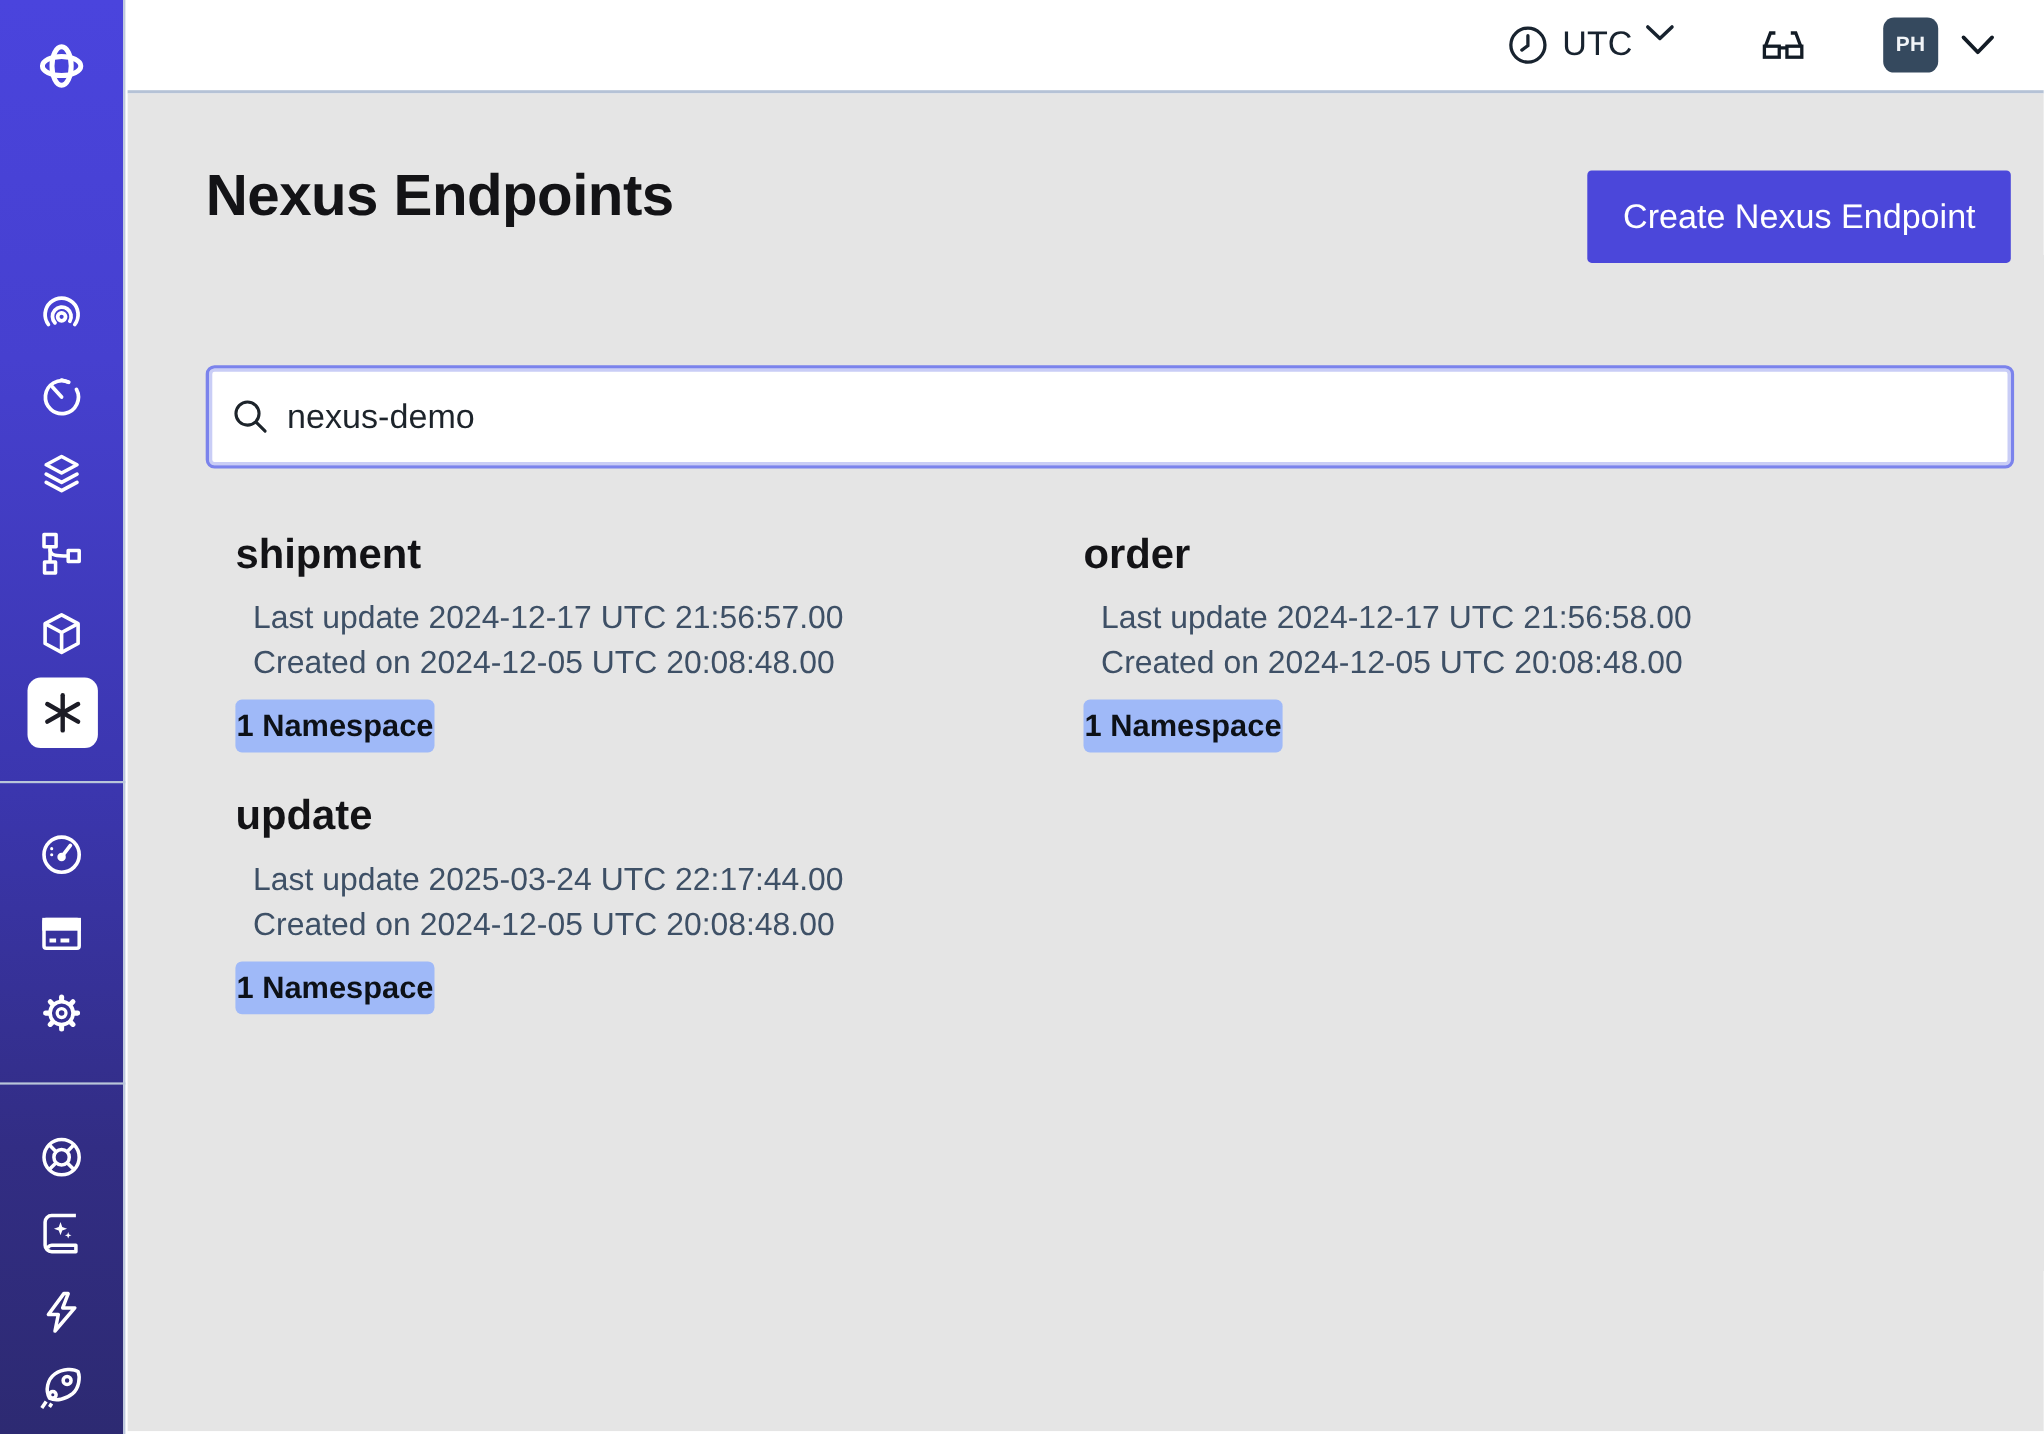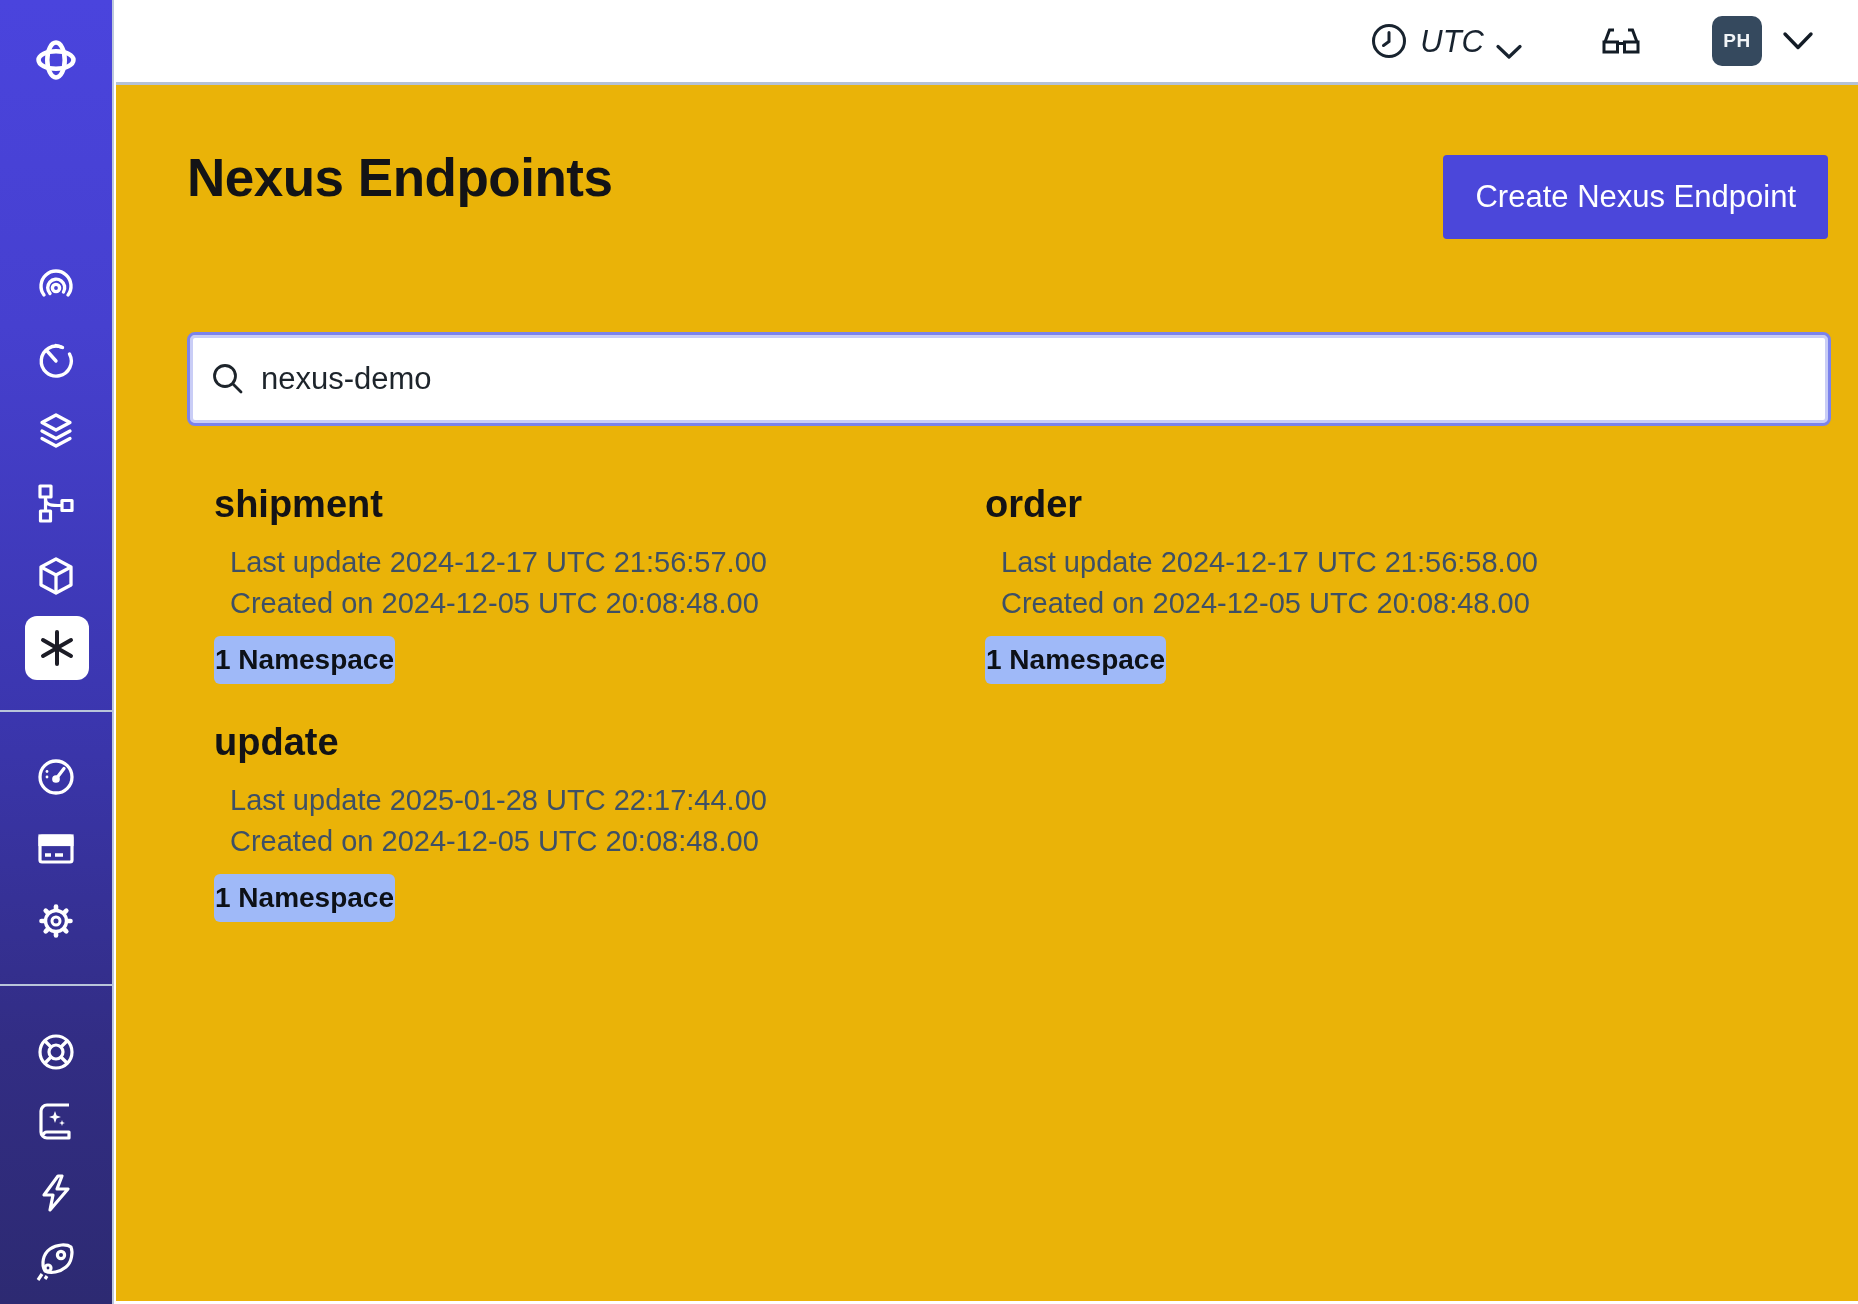--- a/index.html
+++ b/index.html
@@ -14,31 +14,31 @@
     display:flex; align-items:center; justify-content:center; cursor:pointer; }
   .snav svg { display:block; }
   .active-box { position:absolute; left:25px; width:64px; height:64px; background:#fff;
     border-radius:12px; display:flex; align-items:center; justify-content:center; cursor:pointer; }
   .sdivider { position:absolute; left:0; width:114px; height:2px; background:#b9c5da; }
 
   
   .main { margin-left:116px; }
   .header { height:85px; background:#fff; border-bottom:3px solid #b5c2d6;
     display:flex; align-items:center; justify-content:flex-end; padding-right:44px; }
-  .tz-picker { display:flex; align-items:flex-end; gap:12px; cursor:pointer;font-style:italic; }
+  .tz-picker { display:flex; align-items:flex-start; gap:12px; cursor:pointer; }
   .tz-label { font-size:31px; color:#18232f; }
   .hgap1 { width:78px; } .hgap2 { width:70px; } .hgap3 { width:20px; }
   .glasses-btn { cursor:pointer; display:flex; align-items:center; }
   .avatar { width:50px; height:50px; border-radius:10px; background:#35495e; color:#f1f4f7;
     font-size:19px; font-weight:700; display:flex; align-items:center; justify-content:center;
     letter-spacing:.5px; cursor:pointer; }
   .chev { display:block; cursor:pointer; }
 
   
-  .content { position:relative; height:1216px; background:#eab308; }
+  .content { position:relative; height:1216px; background:#e5e5e5; }
   .page-title { position:absolute; left:71px; top:62px; font-size:53px; font-weight:700;
     color:#131316; letter-spacing:-0.5px; }
   .create-btn { position:absolute; right:30px; top:70px; height:84px; padding:4px 32px;
     background:#4b47da; color:#fff; font-size:31px; border:none; border-radius:4px;
     cursor:pointer; font-family:inherit; }
   .search-wrap { position:absolute; left:71px; right:27px; top:247px; height:94px;
     background:#fff; border:3px solid #7b83ec; box-shadow:inset 0 0 0 3px #c9cdf6;
     border-radius:8px; display:flex; align-items:center; padding:0 20px; gap:15px; }
   .search-input { flex:1; border:none; outline:none; font-size:31px; color:#1d242b;
     font-family:inherit; background:transparent; height:100%; }
@@ -245,21 +245,21 @@
 
       <div class="card">
         <h3>order</h3>
         <div class="meta">Last update 2024-12-17 UTC 21:56:58.00</div>
         <div class="meta">Created on 2024-12-05 UTC 20:08:48.00</div>
         <span class="ns-badge">1 Namespace</span>
       </div>
 
       <div class="card">
         <h3>update</h3>
-        <div class="meta">Last update 2025-01-28 UTC 22:17:44.00</div>
+        <div class="meta">Last update 2025-03-24 UTC 22:17:44.00</div>
         <div class="meta">Created on 2024-12-05 UTC 20:08:48.00</div>
         <span class="ns-badge">1 Namespace</span>
       </div>
 
       <div></div>
     </div>
   </div>
 </div>
 
 </body></html>

